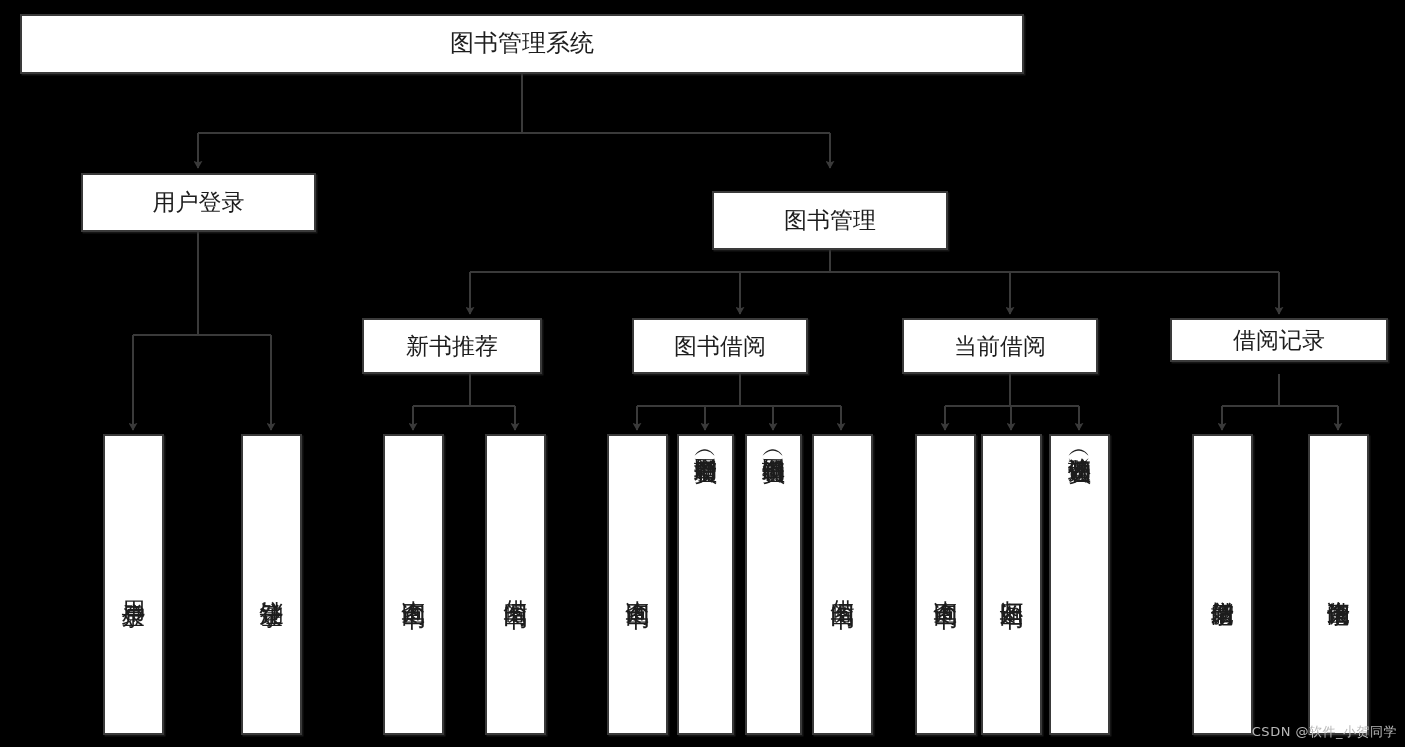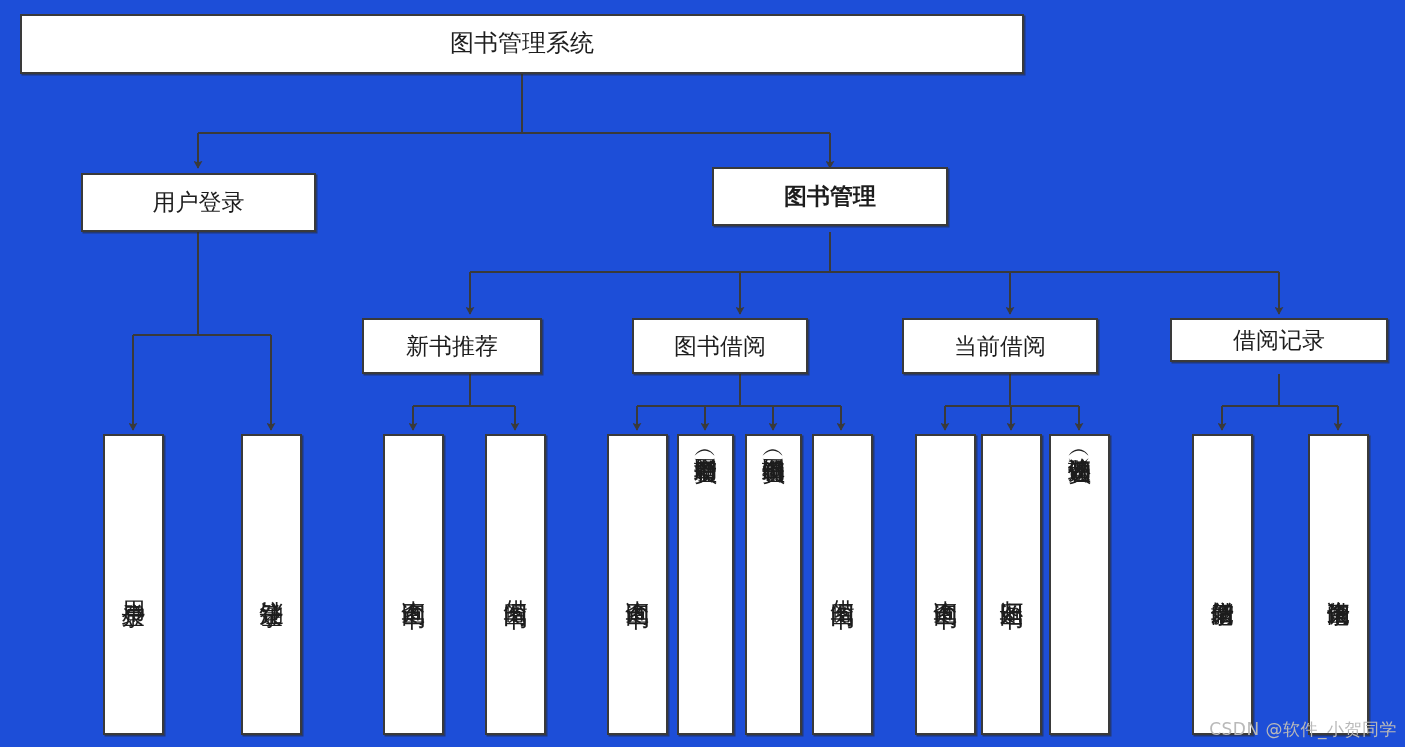--- a/index.html
+++ b/index.html
@@ -8,21 +8,21 @@
     padding: 0;
     background: #ffffff;
   }
   body {
     font-family: "DejaVu Sans", "Liberation Sans", sans-serif;
   }
   #diagram-root {
     position: relative;
     width: 1405px;
     height: 747px;
-    background: #1d4ed8;
+    background: #000000;
     overflow: hidden;
   }
   #edge-layer {
     position: absolute;
     left: 0;
     top: 0;
     width: 1405px;
     height: 747px;
   }
   .node {
@@ -69,21 +69,21 @@
     font-size: 23px;
     letter-spacing: 0.5px;
   }
   .node.vert.start {
     align-items: flex-start;
   }
   #watermark {
     position: absolute;
     right: 8px;
     bottom: 6px;
-    font-size: 17px;
+    font-size: 13px;
     color: #b9b9b9;
     letter-spacing: 0.5px;
     z-index: 6;
     white-space: nowrap;
     text-align: right;
   }
 </style>
 </head>
 <body>
 
@@ -140,21 +140,21 @@
     </g>
   </svg>
 
   <div class="node root horiz" style="left:20px; top:14px; width:1004px; height:60px;">
     <span class="node-label">图书管理系统</span>
   </div>
 
   <div class="node horiz" style="left:81px; top:173px; width:235px; height:59px;">
     <span class="node-label">用户登录</span>
   </div>
-  <div class="node horiz" style="left:712px; top:167px; width:236px; height:59px;font-weight:bold;">
+  <div class="node horiz" style="left:712px; top:191px; width:236px; height:59px;">
     <span class="node-label">图书管理</span>
   </div>
 
   <div class="node horiz" style="left:362px; top:318px; width:180px; height:56px;">
     <span class="node-label">新书推荐</span>
   </div>
   <div class="node horiz" style="left:632px; top:318px; width:176px; height:56px;">
     <span class="node-label">图书借阅</span>
   </div>
   <div class="node horiz" style="left:902px; top:318px; width:196px; height:56px;">

